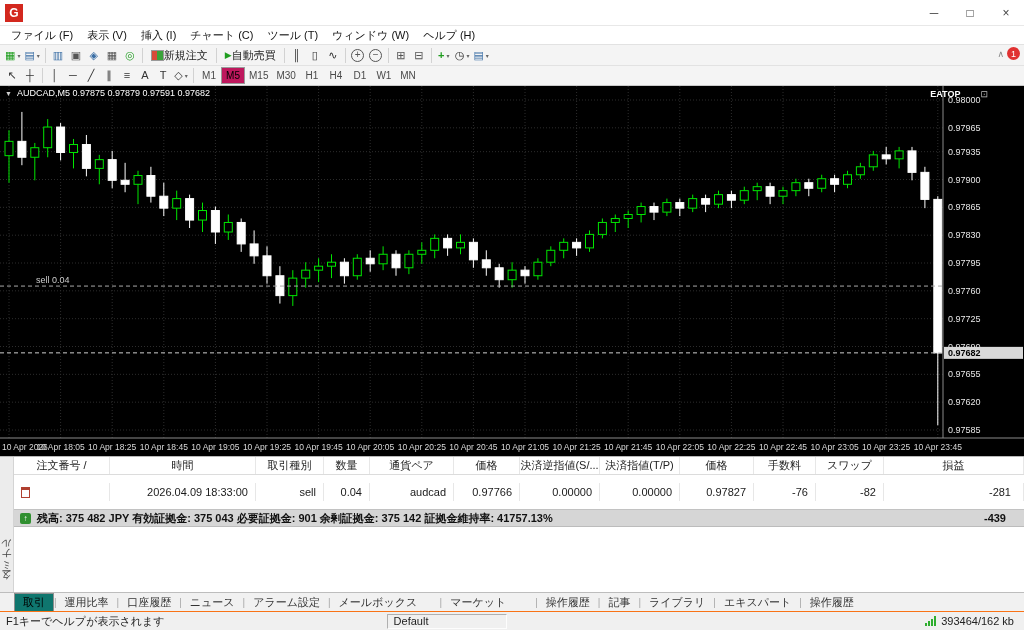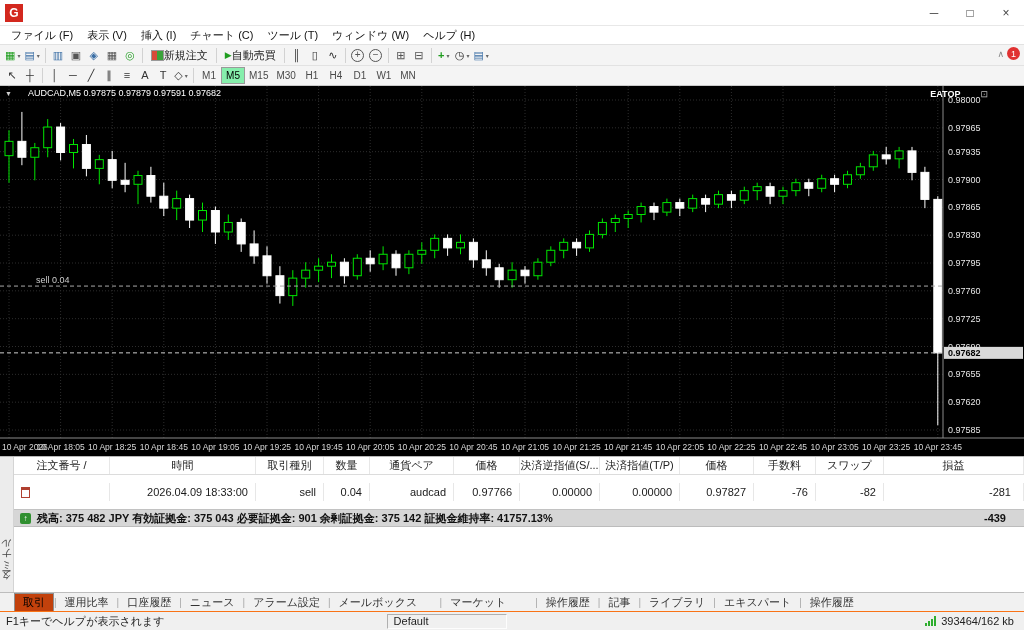--- a/index.html
+++ b/index.html
@@ -36,30 +36,30 @@
   .tb-text { display:flex; align-items:center; gap:0; padding:0 5px; font-size:11px; color:#222; height:30px; }
   .g-green { color:#1f9d1f; } .g-blue { color:#3a6ea5; }
   .g-gray { color:#555; } .g-dark { color:#333; }
   .ic-neworder { width:13px; height:11px; border:1px solid #999;
     background:linear-gradient(90deg,#d84a3a 50%,#3aa23a 50%); }
   .ic-zoom { width:13px; height:13px; border:1.5px solid #555; border-radius:50%;
     display:flex; align-items:center; justify-content:center; font-size:10px; color:#555; line-height:1; }
   .tf-group { display:flex; align-items:center; }
   .tf-btn { min-width:24px; height:17px; display:flex; align-items:center; justify-content:center;
     font-size:10px; color:#4a4a4a; padding:4px 3px; border:1px solid transparent; }
-  .tf-btn.active { background:#86efac; border:1px solid #9a9a9a; color:#000; }
+  .tf-btn.active { background:#be185d; border:1px solid #9a9a9a; color:#000; }
   .tb-right { position:absolute; right:4px; top:2px; display:flex; align-items:center; gap:3px; }
   .chevron { font-size:9px; color:#888; }
   .notif-badge { width:13px; height:13px; border-radius:50%; background:#e03131; color:#fff;
     font-size:9px; display:flex; align-items:center; justify-content:center; }
   
   .chart { position:absolute; top:86px; left:0; width:1024px; height:370px; background:#000; }
   .chart svg { display:block; }
   .chart-header { position:absolute; left:5px; top:2px; font-size:9px; color:#fff;
-    display:flex; align-items:center; gap:16px; }
+    display:flex; align-items:center; gap:5px; }
   .chart-header .tri { font-size:7px; color:#cfcfcf; }
   .ea-label { position:absolute; right:36px; top:3px; font-size:9px; color:#fff; font-weight:bold;
     display:flex; align-items:center; gap:20px; }
   .ea-label .ea-ic { color:#bbb; font-weight:normal; }
   
   .terminal { position:absolute; top:456px; left:0; width:1024px; height:136px; background:#fff;
     border-top:1px solid #b8b8b8; display:flex; }
   .side-strip { width:14px; background:#ececec; border-right:1px solid #d4d4d4;
     display:flex; align-items:flex-end; justify-content:center; padding-bottom:4px; }
   .side-strip span { writing-mode:vertical-rl; transform:rotate(180deg); font-size:10px; color:#444; }
@@ -77,21 +77,21 @@
     font-weight:bold; color:#111; padding:0 6px; }
   .bal-icon { width:11px; height:11px; border-radius:2px; background:#2f8f2f; margin-right:6px;
     display:flex; align-items:center; justify-content:center; color:#fff; font-size:8px; }
   .bal-text { flex:1; }
   .bal-profit { padding-right:12px; }
   .terminal-empty { flex:1; background:#fff; }
   
   .tabsbar { position:absolute; top:592px; left:0; width:1024px; height:19px; background:#f1f1f1;
     border-top:1px solid #bdbdbd; display:flex; align-items:center; padding-left:14px; font-size:11px; }
   .tab { padding:1px 8px; color:#333; display:flex; align-items:flex-end; gap:1px; }
-  .tab.active { background:#c2410c; border:1px solid #8f8f8f; color:#000; }
+  .tab.active { background:#0f766e; border:1px solid #8f8f8f; color:#000; }
   .tab-sep { color:#a8a8a8; font-size:10px; }
   .tab-badge { color:#cc1111; font-size:12px; position:relative; top:16px;text-decoration:underline; }
   
   .statusbar { position:absolute; top:611px; left:0; width:1024px; height:19px; background:#f0f0f0;
     border-top:1px solid #f97316; display:flex; align-items:center; font-size:11px; color:#222; }
   .sb-help { flex:1; padding-left:6px; }
   .sb-profile { width:120px; height:15px; display:flex; align-items:center; padding-left:6px;
     border:1px solid; border-color:#b0b0b0 #fdfdfd #fdfdfd #b0b0b0; background:#f0f0f0; }
   .sb-spacer { flex:1.1; }
   .sb-conn { display:flex; align-items:center; gap:5px; padding-right:10px; }

